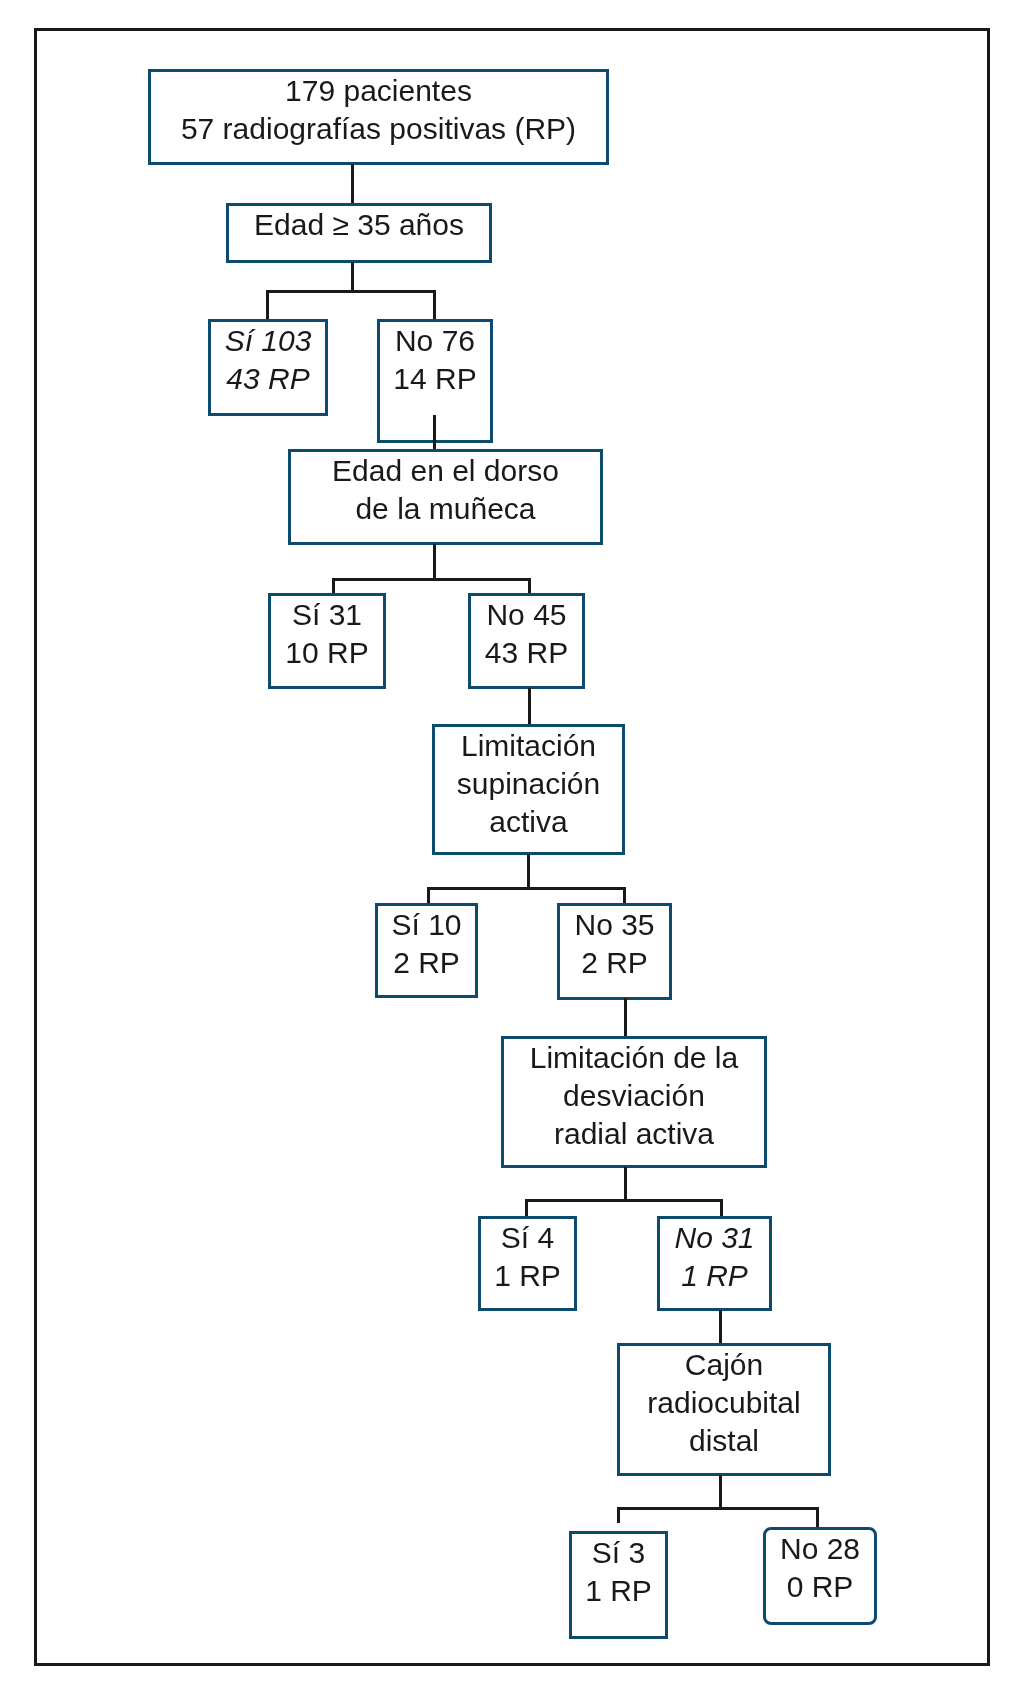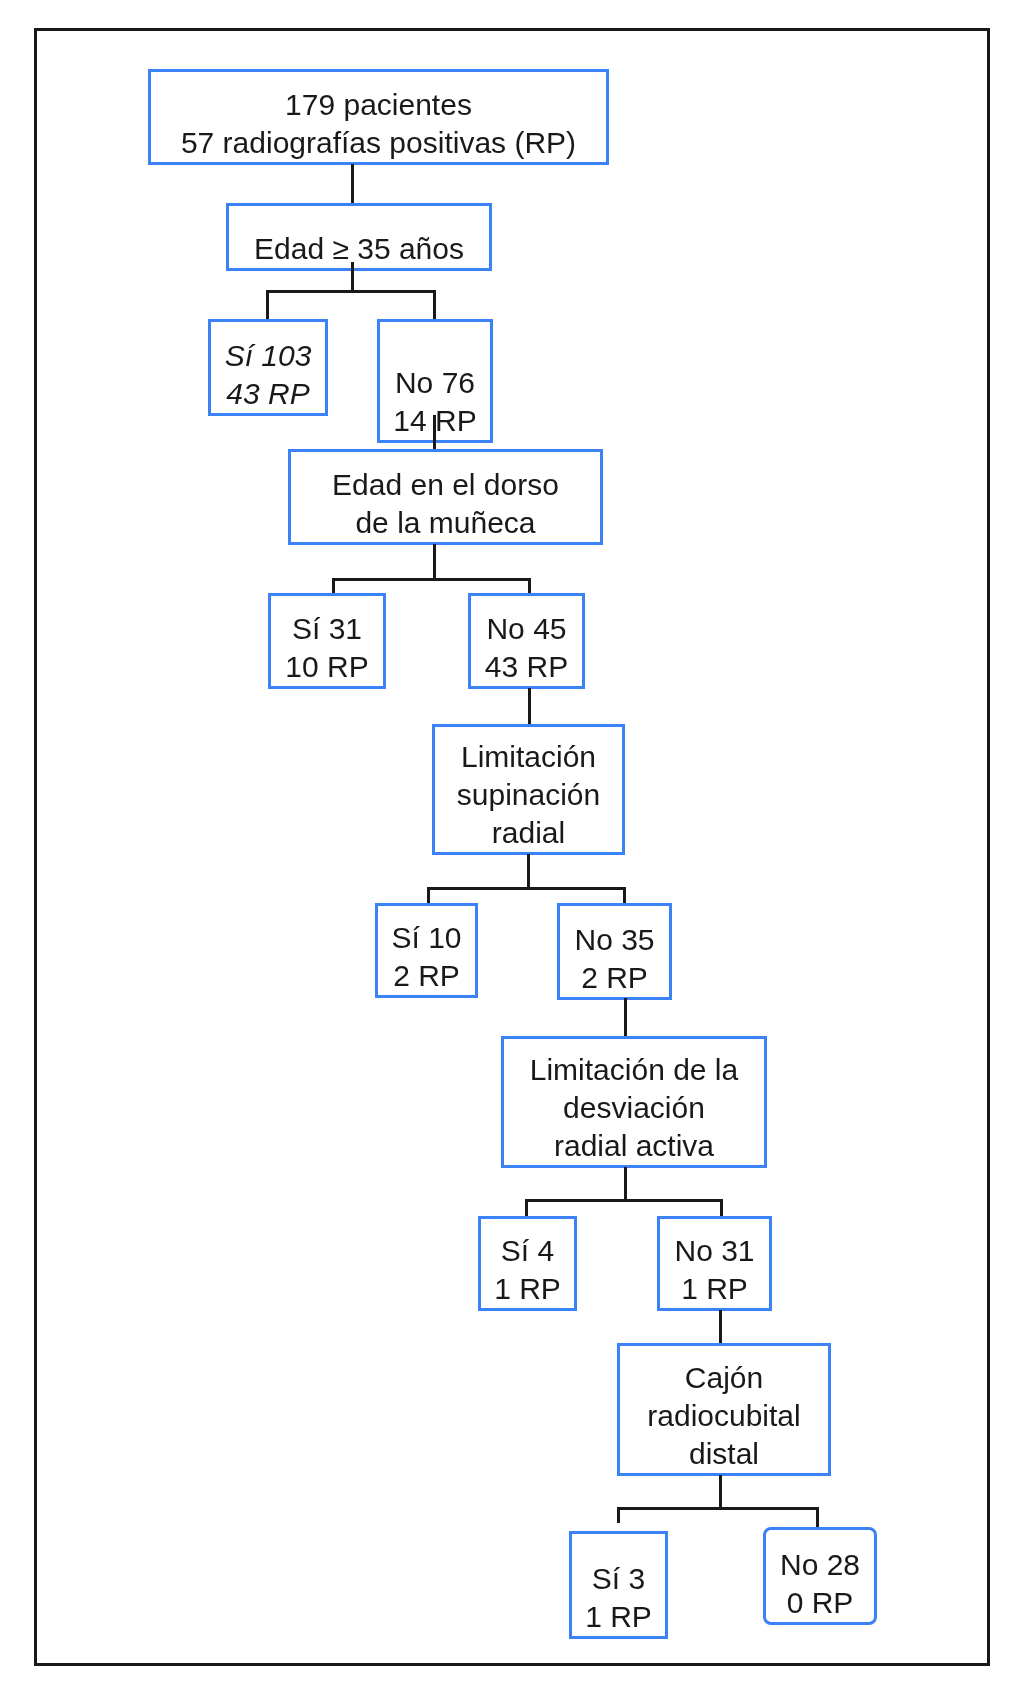--- a/index.html
+++ b/index.html
@@ -20,53 +20,53 @@
     position: absolute;
     left: 34px;
     top: 28px;
     width: 956px;
     height: 1638px;
     border: 3px solid #191919;
     box-sizing: border-box;
   }
   .node {
     position: absolute;
-    border: 3px solid #3b82f6;
+    border: 3px solid #0c4a6e;
     background: #ffffff;
     box-sizing: border-box;
     display: flex;
-    align-items: flex-end;
+    align-items: flex-start;
     justify-content: center;
   }
   .node .txt {
     white-space: pre-line;
     text-align: center;
     font-size: 30px;
     line-height: 38px;
     color: #191919;
   }
   .conn {
     position: absolute;
     background: #191919;
   }
 
   
   #n-root        { left:148px; top:69px;   width:461px; height:96px;  }
-  #n-q-edad      { left:226px; top:203px;  width:266px; height:68px;  }
+  #n-q-edad      { left:226px; top:203px;  width:266px; height:60px;  }
   #n-edad-si     { left:208px; top:319px;  width:120px; height:97px;font-style:italic;  }
   #n-edad-no     { left:377px; top:319px;  width:116px; height:124px;  }
   #n-q-edema     { left:288px; top:449px;  width:315px; height:96px;  }
   #n-edema-si    { left:268px; top:593px;  width:118px; height:96px;  }
   #n-edema-no    { left:468px; top:593px;  width:117px; height:96px;  }
   #n-q-sup       { left:432px; top:724px;  width:193px; height:131px; }
   #n-sup-si      { left:375px; top:903px;  width:103px; height:95px;  }
   #n-sup-no      { left:557px; top:903px;  width:115px; height:97px;  }
   #n-q-desv      { left:501px; top:1036px; width:266px; height:132px; }
   #n-desv-si     { left:478px; top:1216px; width:99px;  height:95px;  }
-  #n-desv-no     { left:657px; top:1216px; width:115px; height:95px;  }
+  #n-desv-no     { left:657px; top:1216px; width:115px; height:95px;font-style:italic;  }
   #n-q-cajon     { left:617px; top:1343px; width:214px; height:133px; }
   #n-cajon-si    { left:569px; top:1523px; width:99px;  height:108px;margin-top:8px;  }
   #n-cajon-no    { left:763px; top:1527px; width:114px; height:98px;border-radius:8px;  }
 
   
   #c1  { left:351px; top:164px;  width:3px;   height:39px; }
   #c2  { left:351px; top:262px;  width:3px;   height:31px; }
   #b1  { left:266px; top:290px;  width:170px; height:3px;  }
   #d1a { left:266px; top:292px;  width:3px;   height:27px; }
   #d1b { left:433px; top:292px;  width:3px;   height:27px; }
@@ -120,21 +120,21 @@
     <div class="txt">Sí 31
 10 RP</div>
   </div>
   <div class="node" id="n-edema-no">
     <div class="txt">No 45
 43 RP</div>
   </div>
   <div class="node" id="n-q-sup">
     <div class="txt">Limitación
 supinación
-radial</div>
+activa</div>
   </div>
   <div class="node" id="n-sup-si">
     <div class="txt">Sí 10
 2 RP</div>
   </div>
   <div class="node" id="n-sup-no">
     <div class="txt">No 35
 2 RP</div>
   </div>
   <div class="node" id="n-q-desv">

